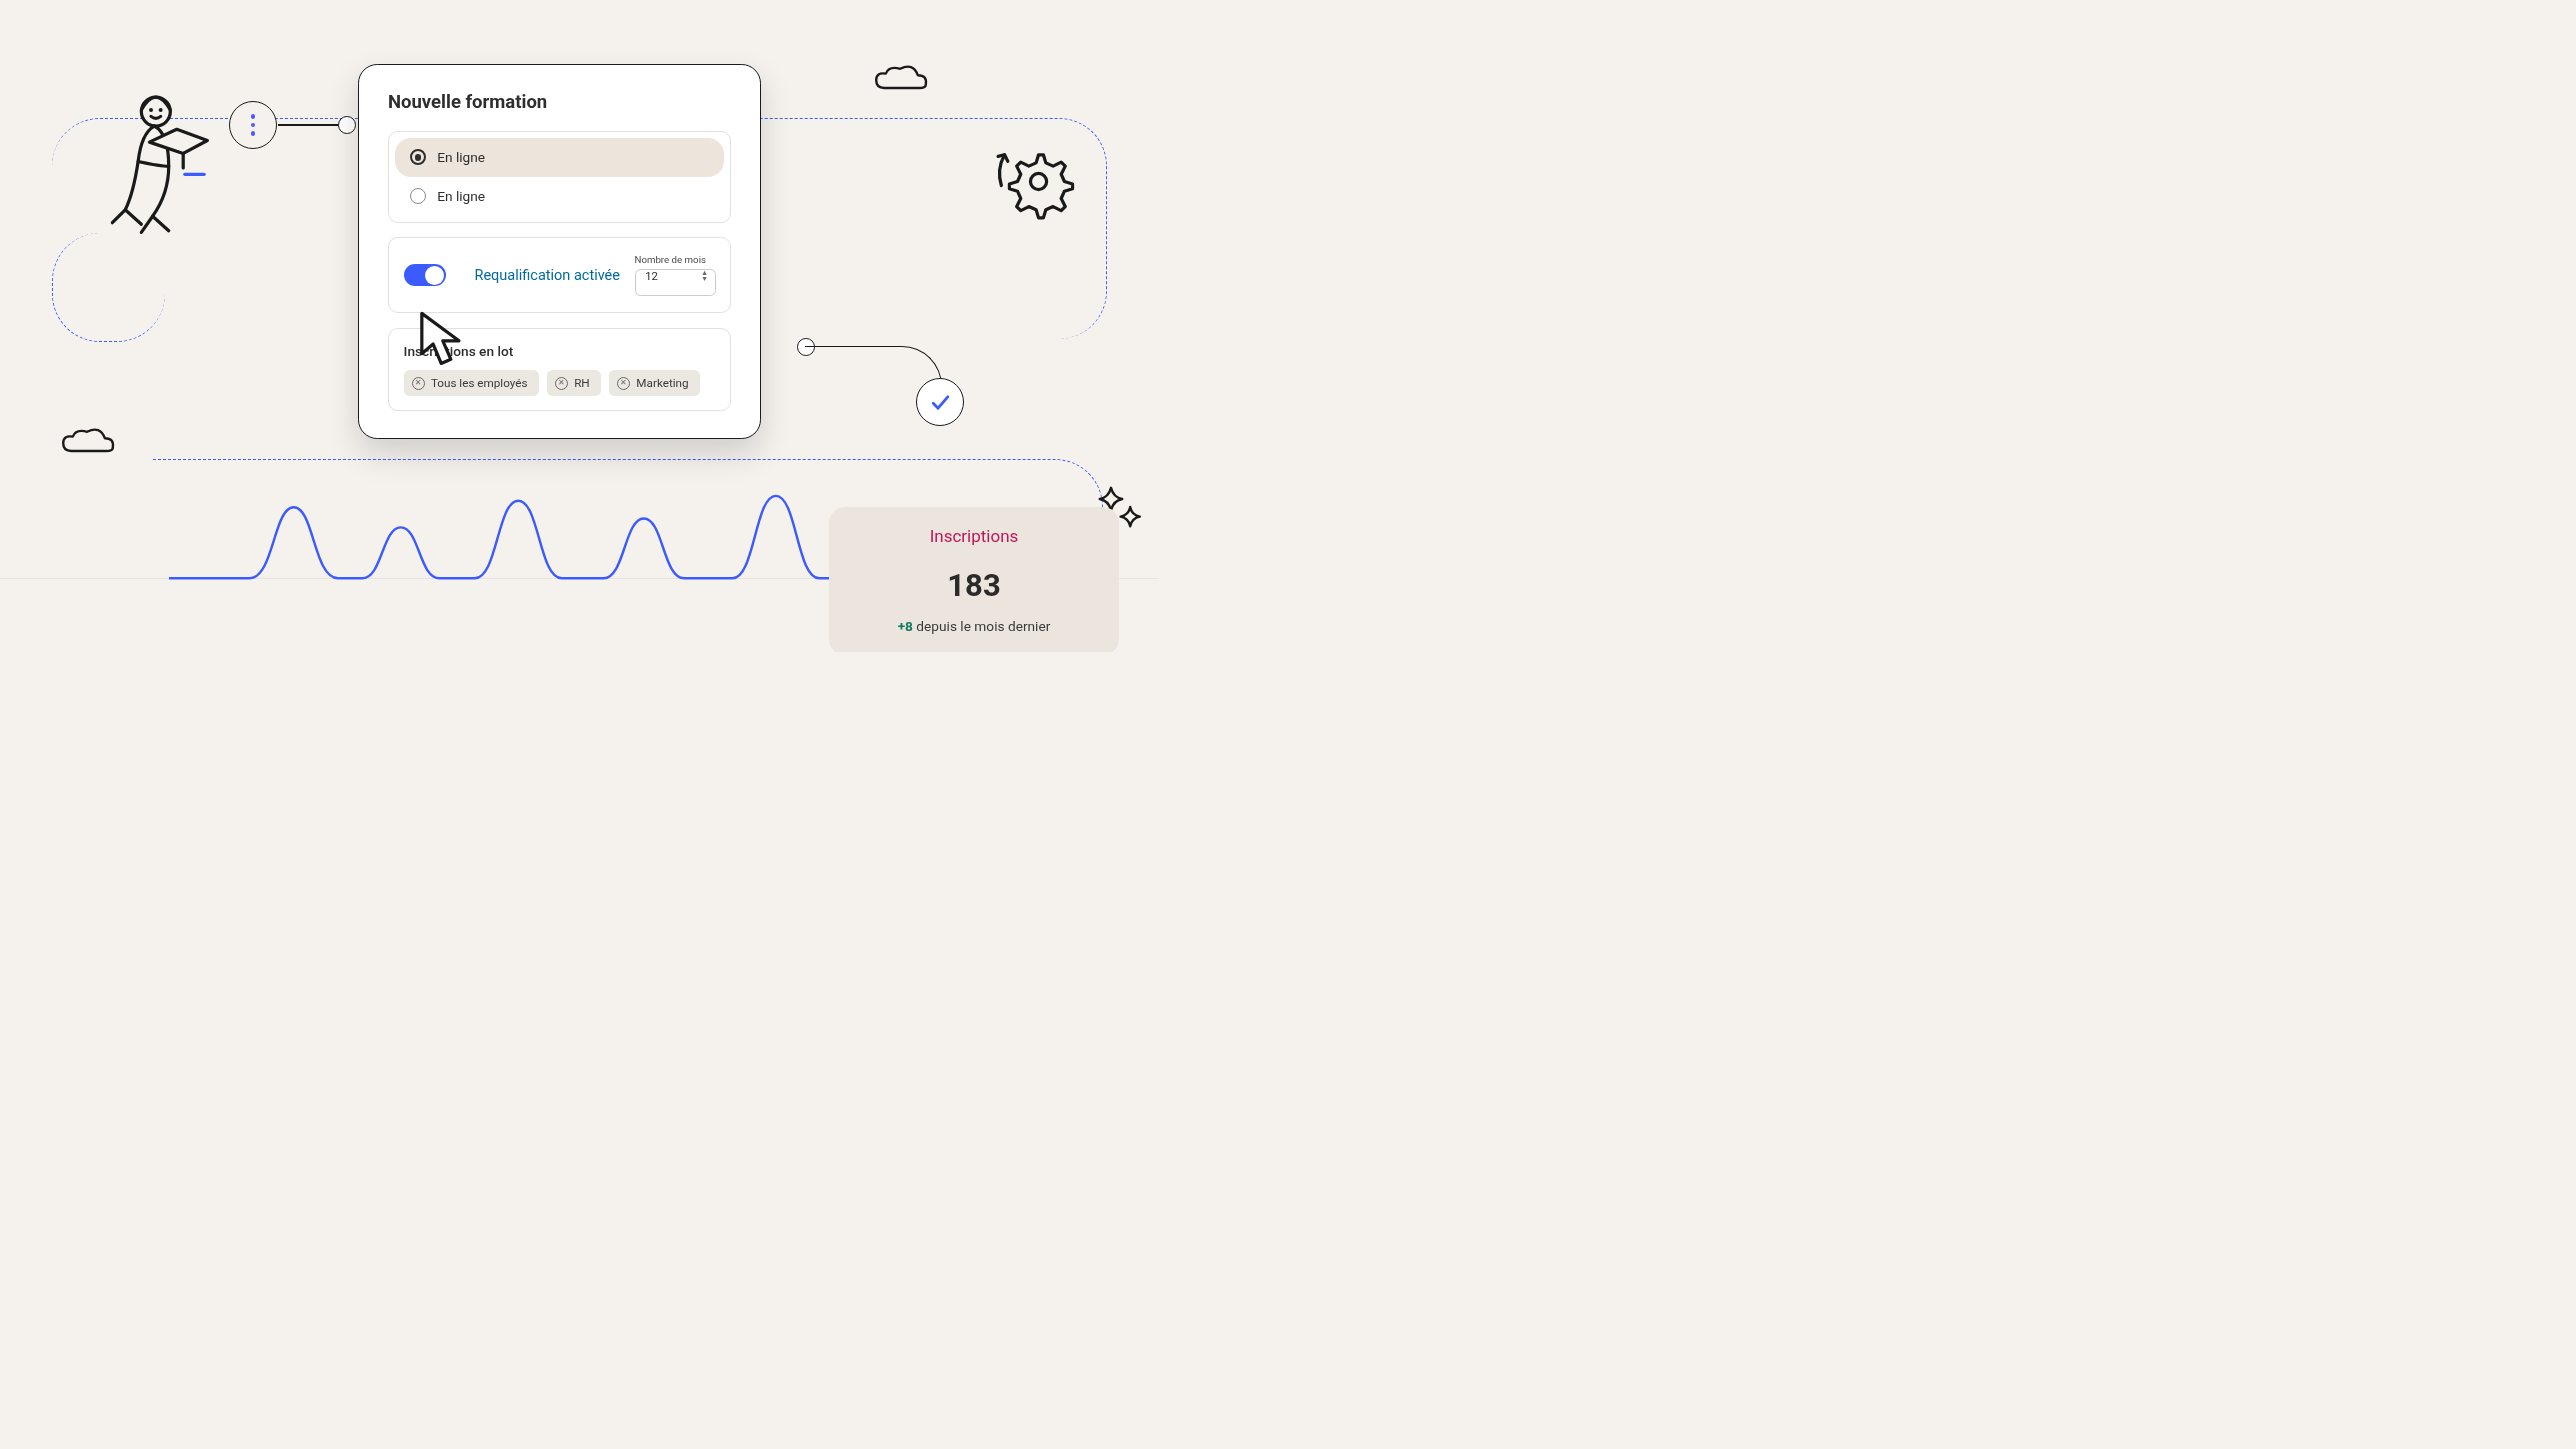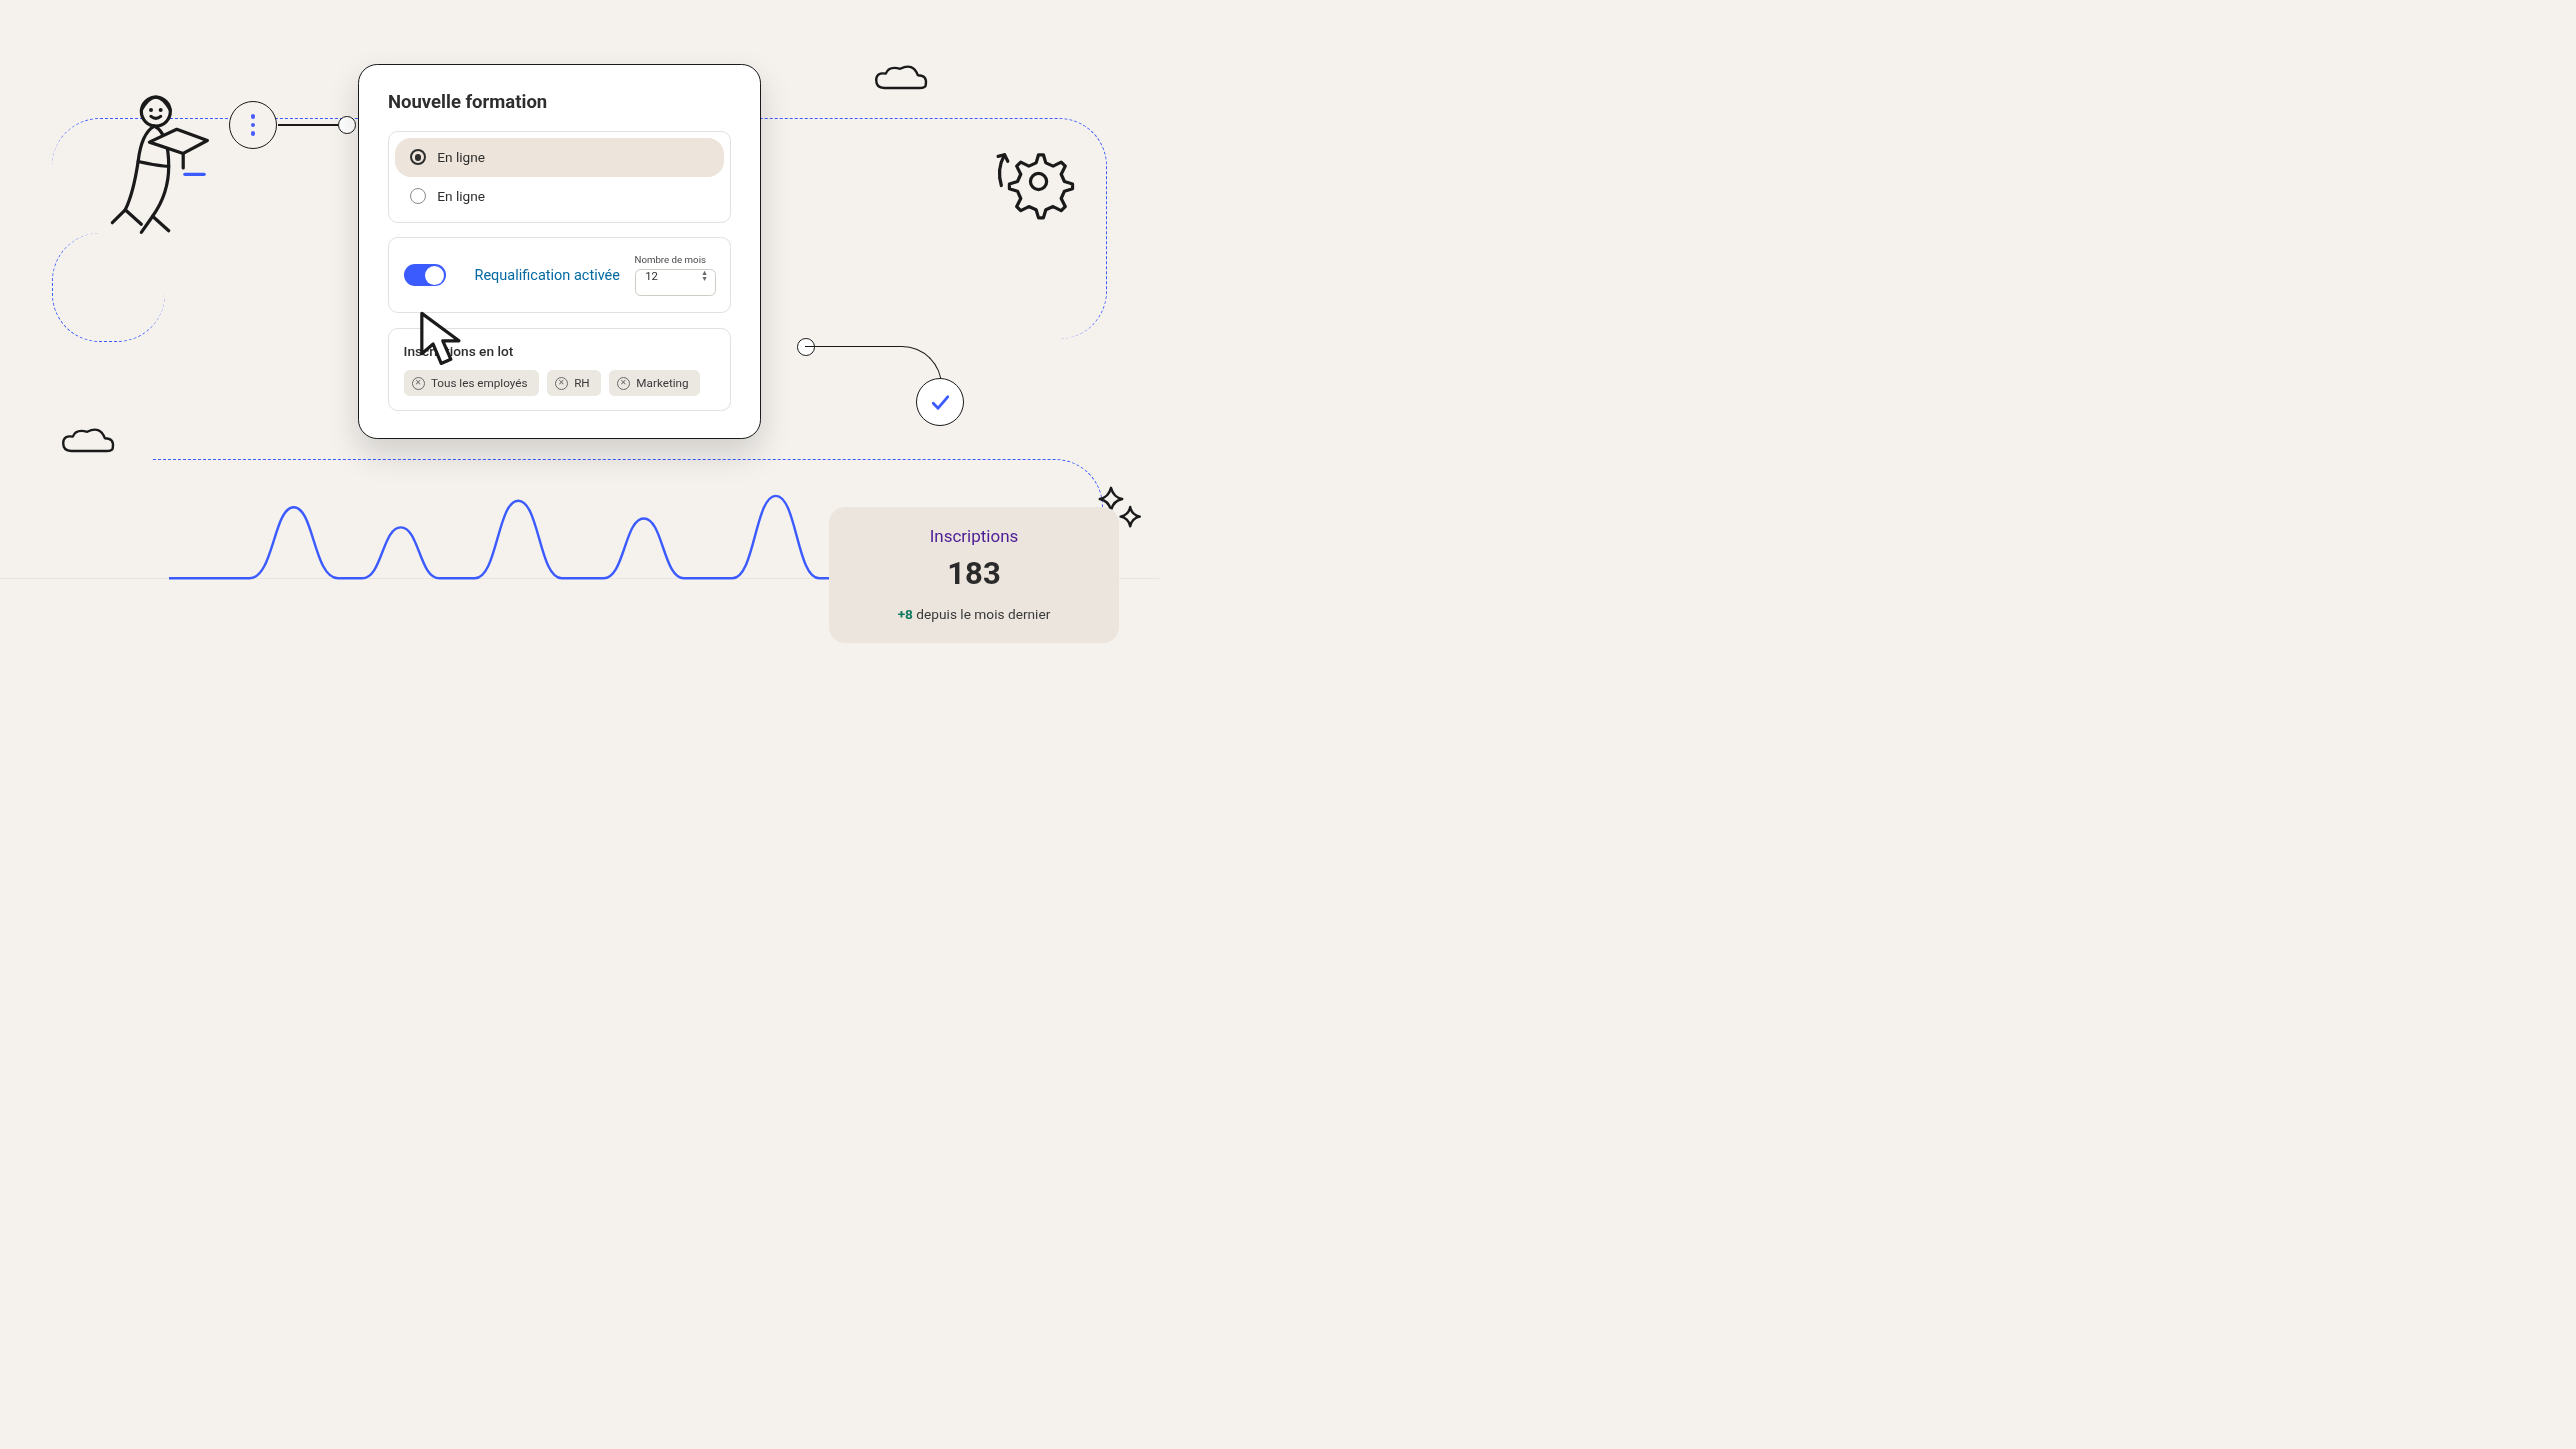--- a/index.html
+++ b/index.html
@@ -340,22 +340,22 @@
     top: 507px;
     left: 829px;
     width: 290px;
     background: #ece5dd;
     border-radius: 16px;
     padding: 19.3px 22.5px 21px;
     text-align: center;
   }
   .stats-title {
     font-size: 17px;
-    color: #4c1d95;
-    margin-bottom: 9px;
+    color: #be185d;
+    margin-bottom: 21px;
   }
   .stats-number {
     font-size: 31px;
     font-weight: 700;
     color: #2a2a2a;
     margin-bottom: 14px;
   }
   .stats-delta {
     font-size: 13.7px;
     color: #3a3a3a;

